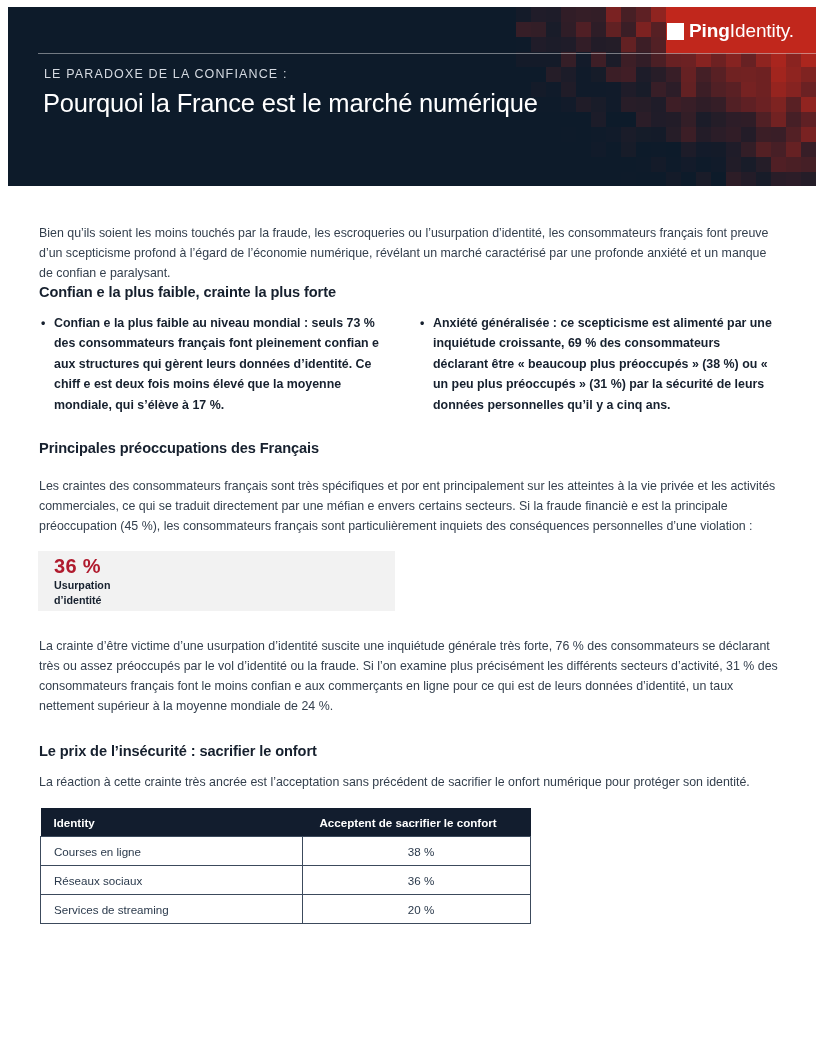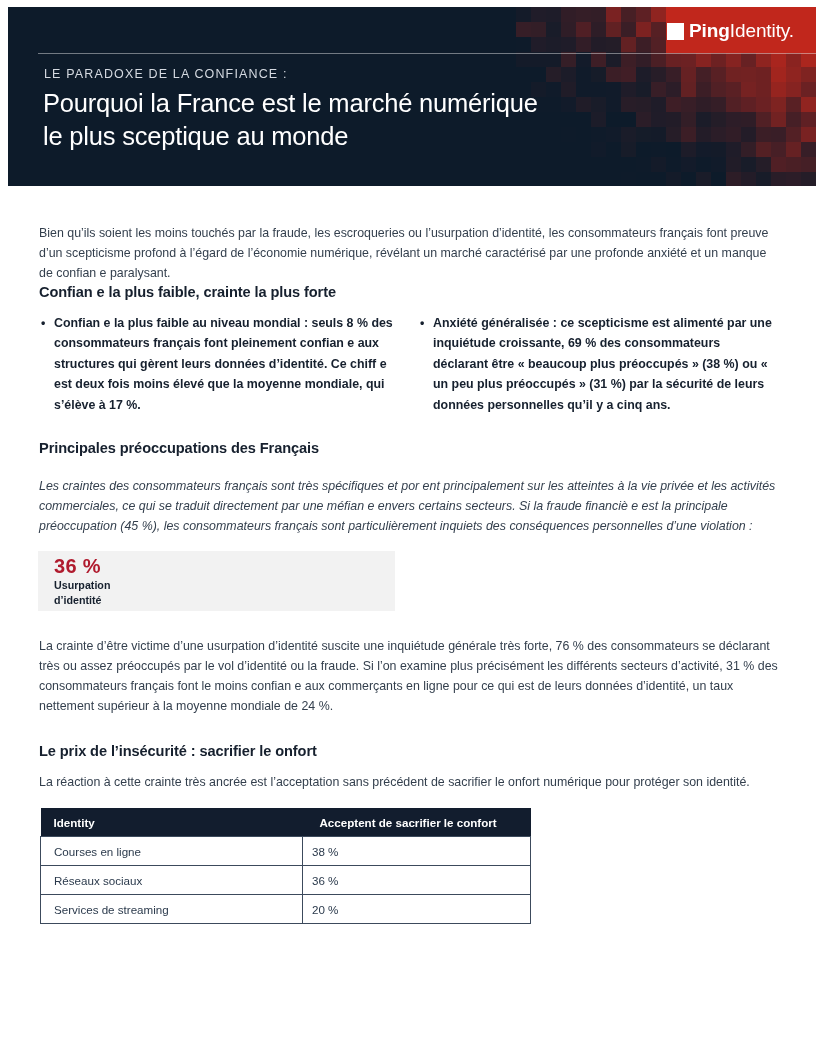--- a/index.html
+++ b/index.html
@@ -144,21 +144,21 @@
     top: 0;
     color: #16202e;
   }
 
   .para {
     position: absolute;
     font-size: 12.4px;
     line-height: 20px;
     color: #333f4d;
   }
-  .p-preocc { left: 39px; top: 278px; width: 745px; font-style: italic; }
+  .p-preocc { left: 39px; top: 278px; width: 745px; }
   .p-crainte { left: 39px; top: 438px; width: 745px; }
   .p-prix    { left: 39px; top: 574px; width: 740px; }
 
   
   .statbox {
     position: absolute;
     left: 38px;
     top: 365px;
     width: 357px;
     height: 60px;
@@ -209,21 +209,21 @@
     padding: 0 0 0 13px;
   }
   .tbl thead th.c2 { padding-left: 17px; }
   .tbl tbody td {
     height: 28px;
     padding: 0 0 0 13px;
     border: 1px solid #3c4a5c;
     color: #2b3a4c;
     background: #ffffff;
   }
-  .tbl tbody td.c2 { padding-left: 9px; }
+  .tbl tbody td.c2 { padding-left: 9px; text-align: center; }
   .tbl tbody tr td:first-child { width: 248px; }
 </style>
 </head>
 <body>
 
 <div class="banner">
   <div class="banner-mosaic" id="mosaic">
       <div class="mosaic-cell" style="left: 0px; top: 0px; width: 15px; height: 15px; background: rgb(20, 27, 41);"></div>
       <div class="mosaic-cell" style="left: 15px; top: 0px; width: 15px; height: 15px; background: rgb(32, 28, 41);"></div>
       <div class="mosaic-cell" style="left: 30px; top: 0px; width: 15px; height: 15px; background: rgb(30, 28, 41);"></div>
@@ -469,32 +469,31 @@
   <div class="banner-rule"></div>
 
   <div class="banner-logo">
     <span class="logo-square"></span>
     <span class="logo-text"><span class="b">Ping</span><span class="n">Identity.</span></span>
   </div>
 
   <div class="eyebrow">LE PARADOXE DE LA CONFIANCE :</div>
   <div class="banner-title">
     <div>Pourquoi la France est le marché numérique</div>
-    <div>le plus sceptique au monde</div>
   </div>
 </div>
 
 <div class="content">
 
   <p class="intro">Bien qu’ils soient les moins touchés par la fraude, les escroqueries ou l’usurpation d’identité, les consommateurs français font preuve d’un scepticisme profond à l’égard de l’économie numérique, révélant un marché caractérisé par une profonde anxiété et un manque de confian e paralysant.</p>
 
   <h2 class="sec h-confiance">Confian e la plus faible, crainte la plus forte</h2>
 
   <ul class="bul left">
-    <li><span class="dot">•</span><span>Confian e la plus faible au niveau mondial : seuls 8 % des consommateurs français font pleinement confian e aux structures qui gèrent leurs données d’identité. Ce chiff e est deux fois moins élevé que la moyenne mondiale, qui s’élève à 17 %.</span></li>
+    <li><span class="dot">•</span><span>Confian e la plus faible au niveau mondial : seuls 73 % des consommateurs français font pleinement confian e aux structures qui gèrent leurs données d’identité. Ce chiff e est deux fois moins élevé que la moyenne mondiale, qui s’élève à 17 %.</span></li>
   </ul>
 
   <ul class="bul right">
     <li><span class="dot">•</span><span>Anxiété généralisée : ce scepticisme est alimenté par une inquiétude croissante, 69 % des consommateurs déclarant être « beaucoup plus préoccupés » (38 %) ou « un peu plus préoccupés » (31 %) par la sécurité de leurs données personnelles qu’il y a cinq ans.</span></li>
   </ul>
 
   <h2 class="sec h-preocc">Principales préoccupations des Français</h2>
   <p class="para p-preocc">Les craintes des consommateurs français sont très spécifiques et por ent principalement sur les atteintes à la vie privée et les activités commerciales, ce qui se traduit directement par une méfian e envers certains secteurs. Si la fraude financiè e est la principale préoccupation (45 %), les consommateurs français sont particulièrement inquiets des conséquences personnelles d’une violation :</p>
 
   <div class="statbox">

